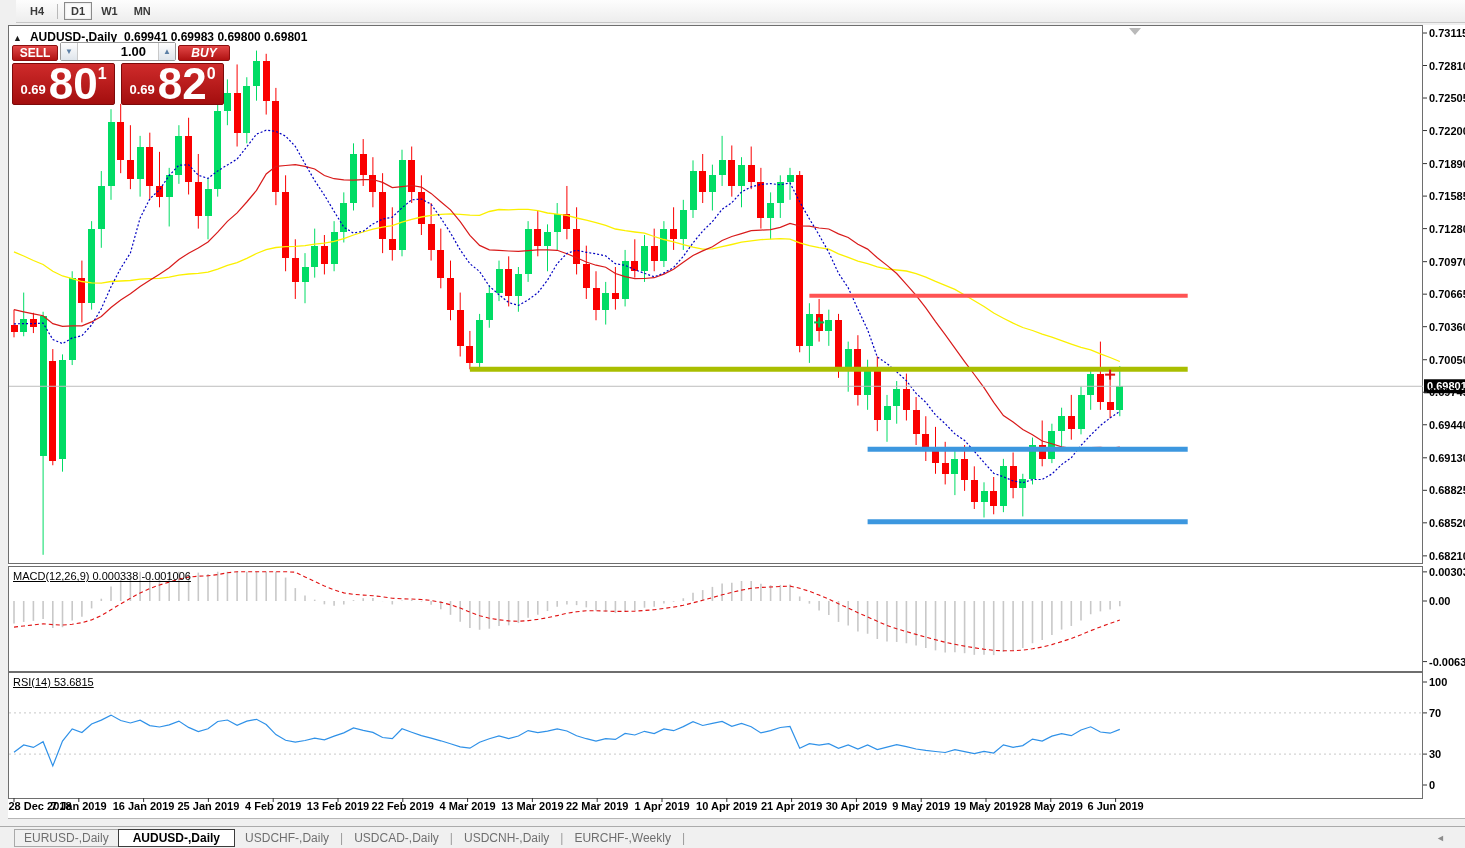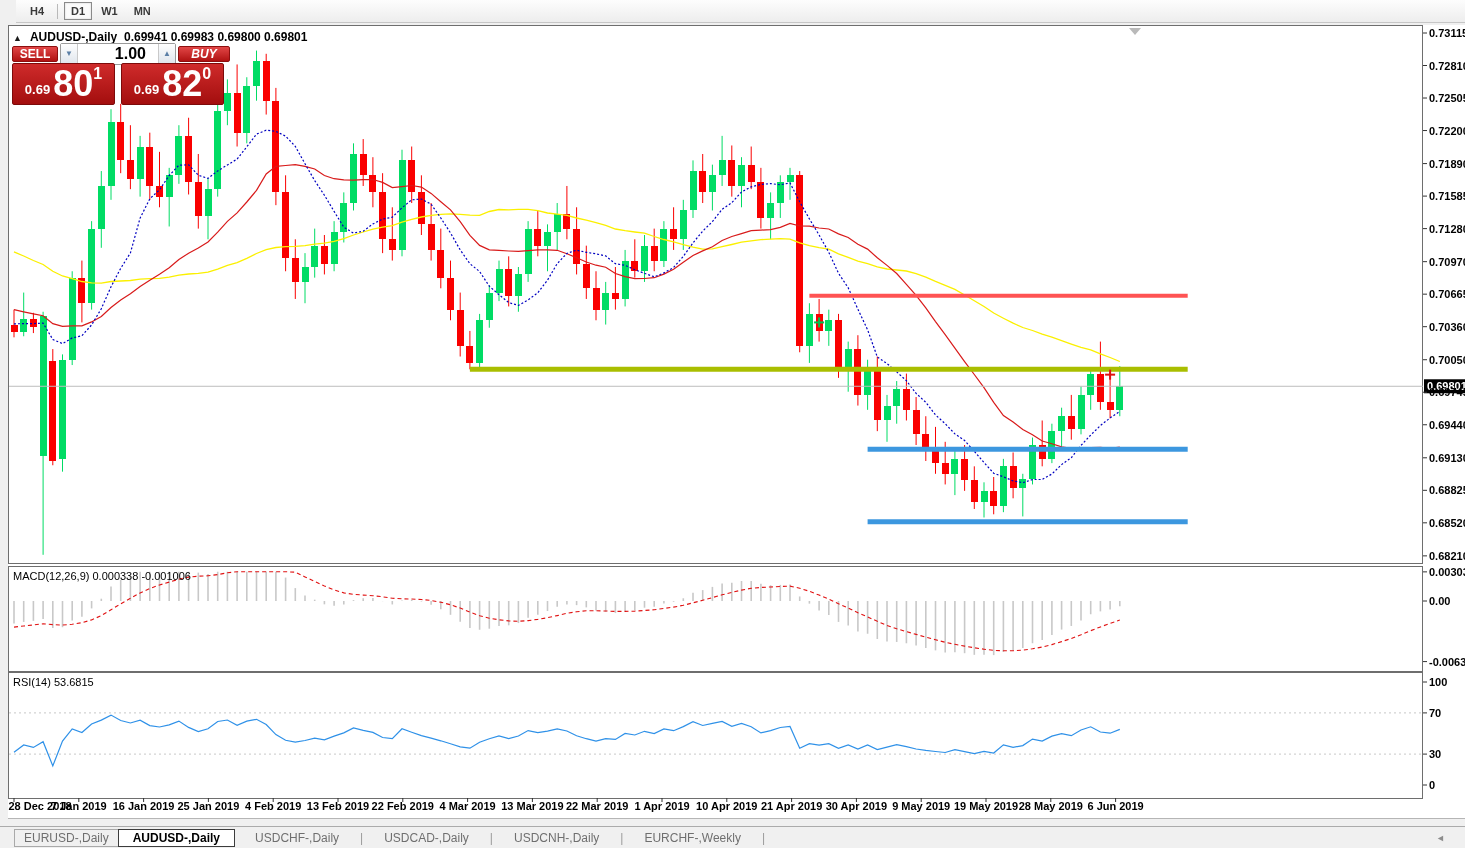--- a/index.html
+++ b/index.html
@@ -11,38 +11,38 @@
   .tf-sep{width:1px;height:15px;background:#b9b9b9;margin:0 5px;}
   
   #chart-window{position:absolute;left:8px;top:25px;width:1457px;height:793px;background:#ffffff;}
   svg{position:absolute;left:0;top:0;}
   svg text{font-family:"Liberation Sans",sans-serif;}
   
   #chart-title{position:absolute;left:13px;top:30px;font-size:12px;font-weight:bold;color:#000;white-space:nowrap;text-align:center;}
   #chart-title .collapse{font-size:9px;margin-right:8px;color:#1a1a1a;}
   
   #trade-panel{position:absolute;left:12px;top:46px;width:218px;}
-  .tp-row1{display:flex;align-items:center;height:15px;border-radius:9px;}
+  .tp-row1{display:flex;align-items:flex-end;height:15px;border-radius:9px;}
   .tp-sell,.tp-buy{width:46px;color:#fff;font-size:12px;font-weight:bold;border:1px solid #8d0f0f;border-radius:2px;background:linear-gradient(#e24747,#b01212);font-family:inherit;padding:0;}
   .tp-buy{width:52px;font-style:italic;}
   .tp-spin{flex:1;display:flex;margin:0 2px;border:1px solid #9a9a9a;background:#fff;border-radius:2px;}
   .tp-spin button{width:17px;border:none;background:linear-gradient(#fefefe,#dfe5ec);color:#5b7fa6;font-size:8px;padding:0;border-right:1px solid #c9c9c9;font-family:inherit;}
   .tp-spin button.up{border-right:none;border-left:1px solid #c9c9c9;}
-  .tp-vol{flex:1;border:none;outline:none;font-size:16px;font-weight:bold;text-align:right;padding-right:12px;width:40px;font-family:inherit;color:#000;}
+  .tp-vol{flex:1;border:none;outline:none;font-size:13px;font-weight:bold;text-align:right;padding-right:12px;width:40px;font-family:inherit;color:#000;}
   .tp-row2{display:flex;margin-top:2px;}
   .tp-price{width:103px;height:42px;background:linear-gradient(#cf2b2b,#a30e0e);border:1px solid #7d0a0a;border-radius:2px;color:#fff;display:flex;align-items:flex-end;justify-content:center;padding-bottom:3px;box-sizing:border-box;}
   .tp-price + .tp-price{margin-left:6px;}
   .tp-small{font-size:13px;font-weight:bold;margin-right:3px;margin-bottom:4px;}
-  .tp-big{font-size:36px;font-weight:bold;line-height:34px;}
+  .tp-big{font-size:44px;font-weight:bold;line-height:34px;}
   .tp-sup{font-size:16px;font-weight:bold;align-self:flex-start;margin-top:1px;}
   
-  .ind-label{position:absolute;font-size:11px;color:#000;white-space:nowrap;}
+  .ind-label{position:absolute;font-size:11px;color:#000;white-space:nowrap;text-decoration:underline;}
   
   #tabbar{position:absolute;left:0;top:826px;width:100%;height:21px;background:#f0f0f0;border-top:1px solid #ababab;display:flex;align-items:center;font-size:12px;}
-  .tab{padding:1px 20px;color:#6f6f6f;white-space:nowrap;cursor:default;}
+  .tab{padding:1px 10px;color:#6f6f6f;white-space:nowrap;cursor:default;}
   .tab.first{border:1px solid #a9a9a9;border-right:none;margin-left:14px;padding:1px 9px;}
   .tab.active{background:#ffffff;border:1px solid #3c3c3c;color:#000;font-weight:bold;padding:1px 14px;}
   .tab-pipe{color:#9a9a9a;padding:0 1px;}
   #tab-scroll{margin-left:auto;margin-right:20px;color:#8d8d8d;font-size:9px;}
 </style>
 </head>
 <body>
 
 <div id="app">
   <div id="toolbar">

